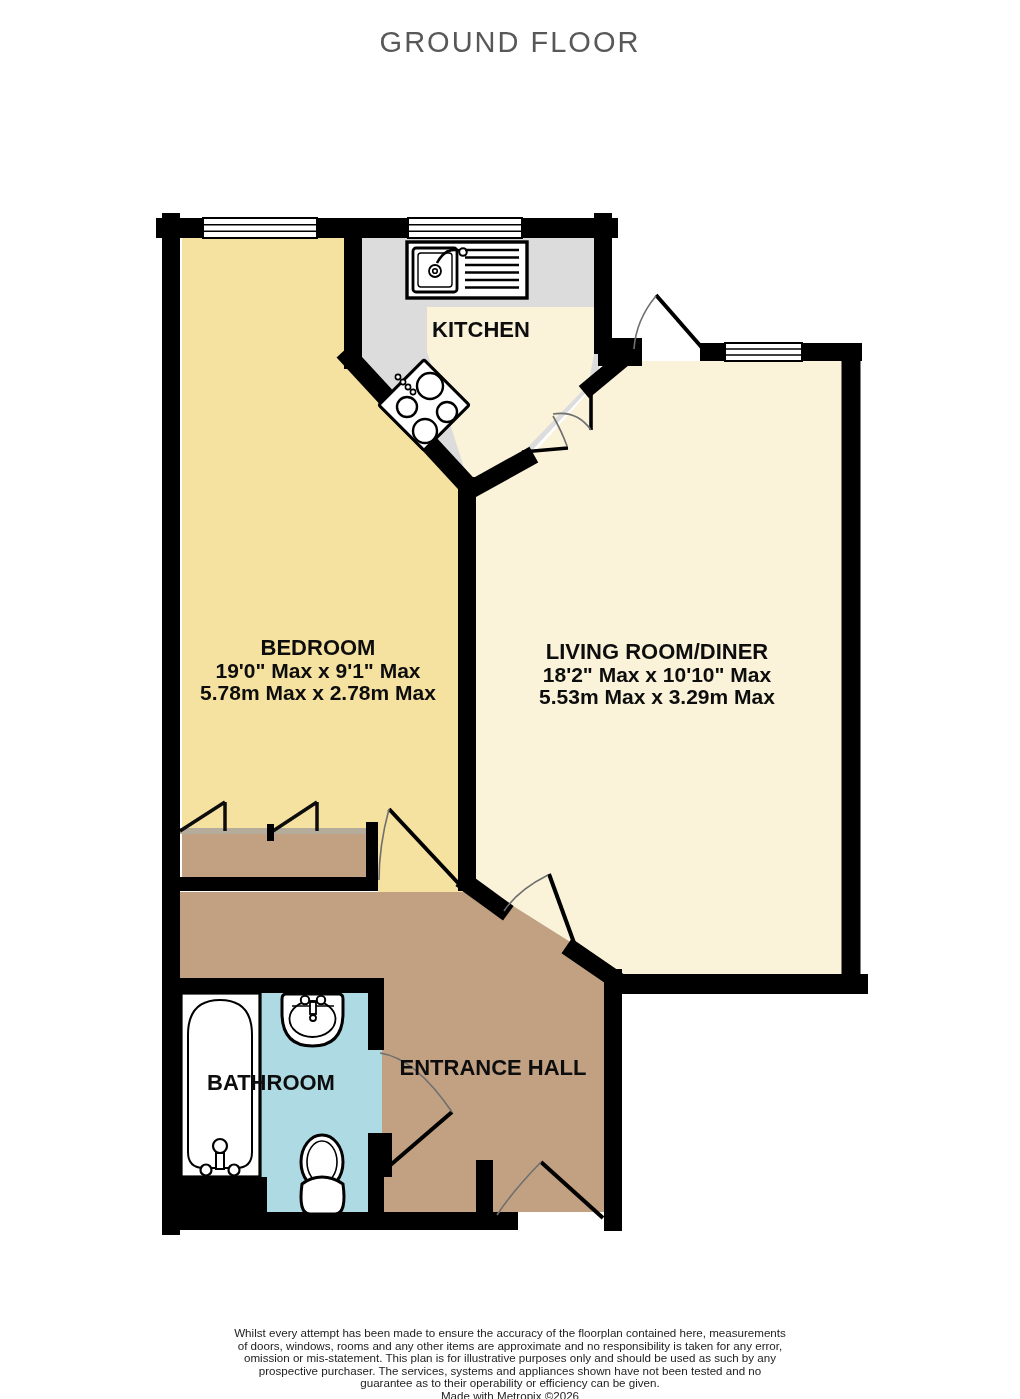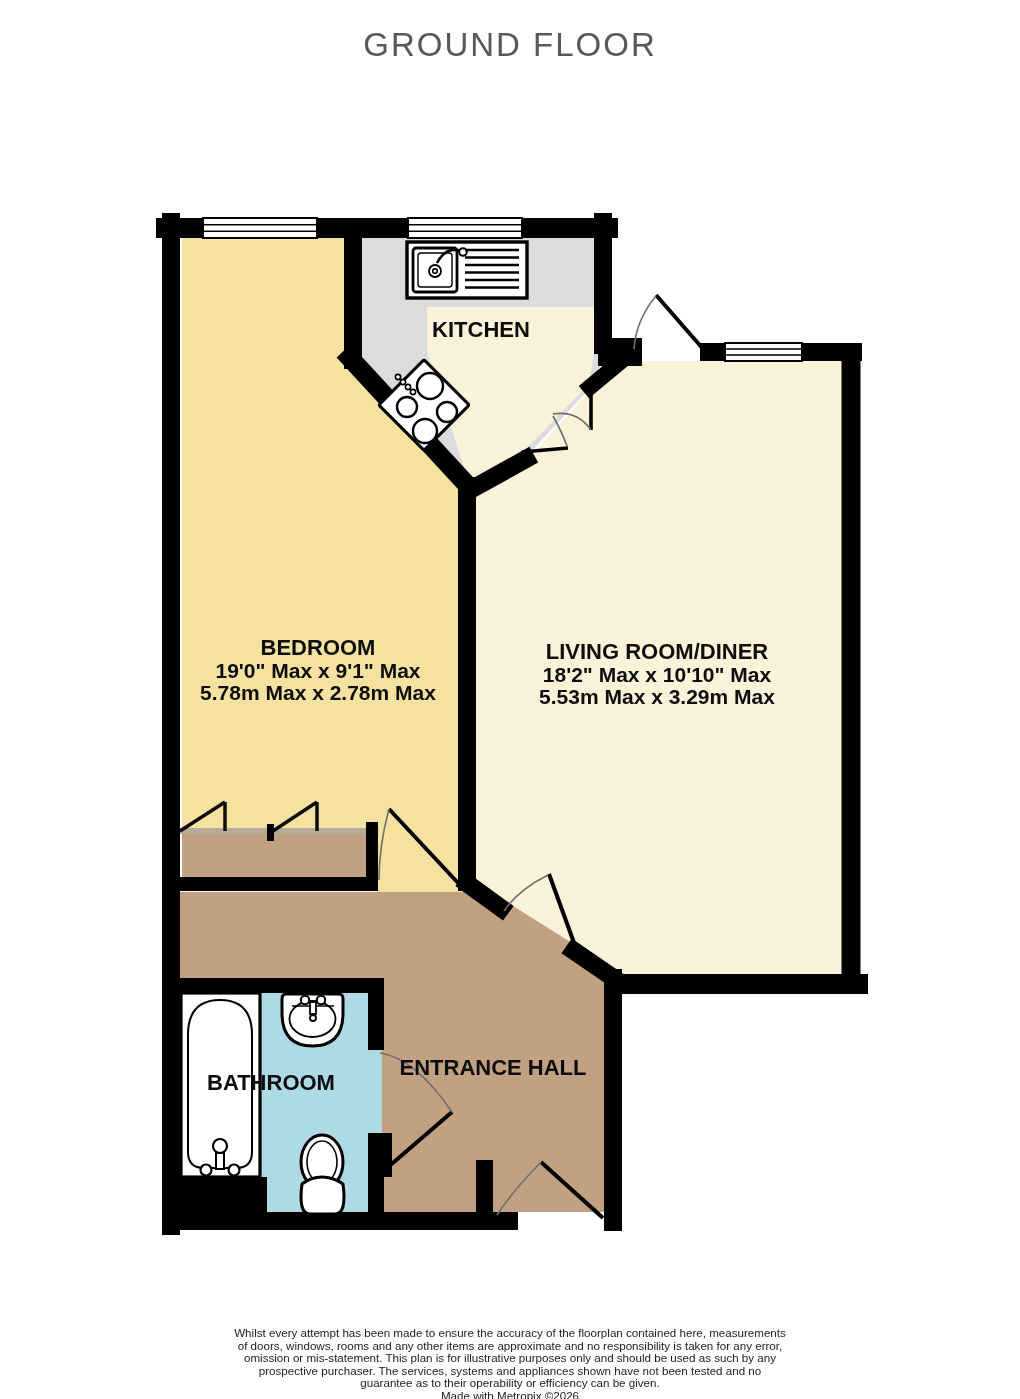--- a/index.html
+++ b/index.html
@@ -1,19 +1,19 @@
 <!DOCTYPE html>
 <html><head>
 <meta charset="utf-8">
 <style>
   html,body{margin:0;padding:0;background:#ffffff;}
   #stage{position:relative;width:1020px;height:1399px;background:#ffffff;overflow:hidden;
          font-family:"Liberation Sans",sans-serif;}
   #plan-title{position:absolute;top:26px;left:0;width:100%;text-align:center;
-              font-size:33px;font-weight:400;letter-spacing:2px;color:#58585a;}
+              font-size:29px;font-weight:400;letter-spacing:2px;color:#58585a;}
   #plan-svg{position:absolute;top:0;left:0;}
   #footer{position:absolute;top:1327px;left:50%;transform:translateX(-50%);
           width:556px;text-align:center;font-size:11.6px;line-height:12.6px;color:#1c1c1c;}
   #footer .credit{margin-top:0px;}
   svg text{font-family:"Liberation Sans",sans-serif;font-weight:bold;fill:#0d0d0d;}
   .room-name{font-size:22px;}
   .room-dim{font-size:21px;}
 </style>
 </head>
 <body>

